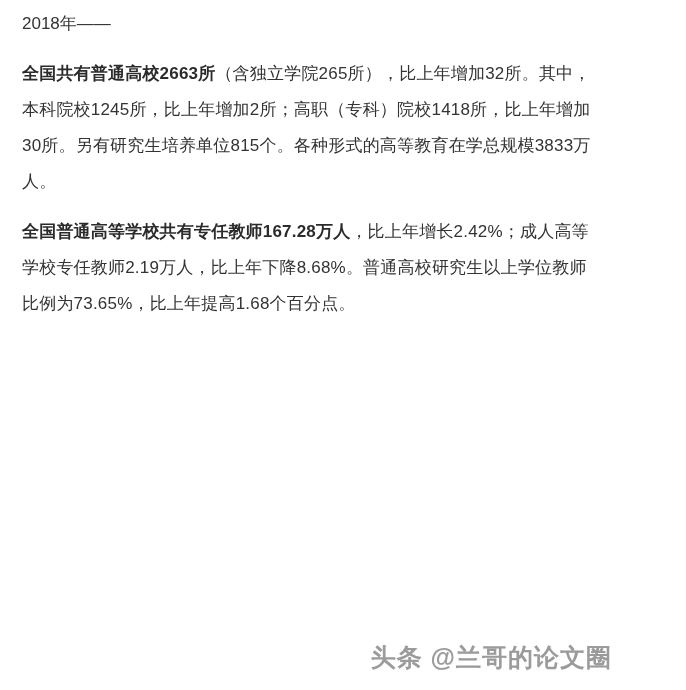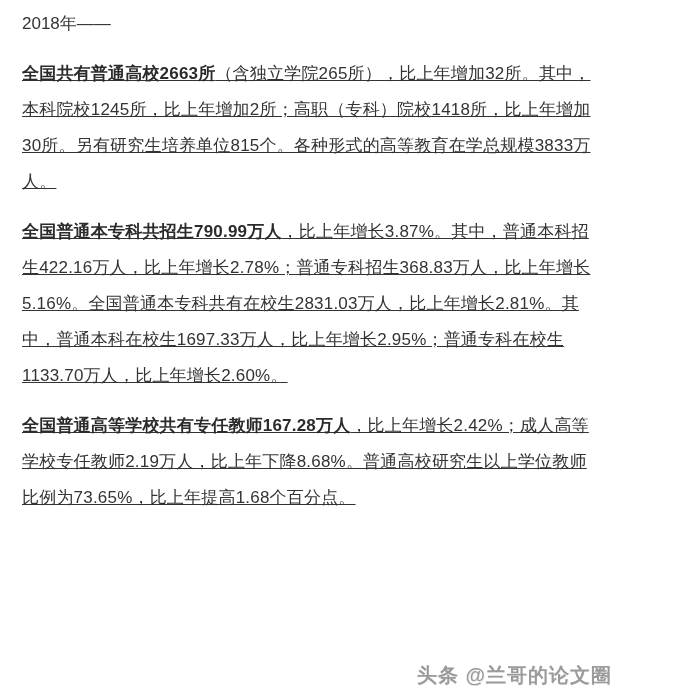--- a/index.html
+++ b/index.html
@@ -23,48 +23,46 @@
     text-align: left;
   }
   .year-heading {
     line-height: 36px;
     margin: 0 0 14px 0;
     font-weight: 400;
   }
   .para {
     margin: 0 0 14px 0;
     letter-spacing: 0.2px;
-    text-decoration: underline;
   }
   .para .lead {
     font-weight: 700;
     color: #2b2b2b;
   }
   .watermark {
     position: absolute;
     right: 14px;
-    bottom: 3px;
-    font-size: 20px;
+    bottom: 21px;
+    font-size: 25px;
     line-height: 24px;
     font-weight: 700;
     color: #9b9b9b;
     letter-spacing: 1px;
     text-shadow: 2px 2px 0 #ffffff, 1px 1px 0 #e8e8e8;
   }
 </style>
 </head>
 <body>
 
 <div class="page">
 
   <div class="year-heading">2018年——</div>
 
   <p class="para"><span class="lead">全国共有普通高校2663所</span><span>（含独立学院265所），比上年增加32所。其中，本科院校1245所，比上年增加2所；高职（专科）院校1418所，比上年增加30所。另有研究生培养单位815个。各种形式的高等教育在学总规模3833万人。</span></p>
 
-  <p class="para"><span class="lead">全国普通本专科共招生790.99万人</span><span>，比上年增长3.87%。其中，普通本科招生422.16万人，比上年增长2.78%；普通专科招生368.83万人，比上年增长5.16%。全国普通本专科共有在校生2831.03万人，比上年增长2.81%。其中，普通本科在校生1697.33万人，比上年增长2.95%；普通专科在校生1133.70万人，比上年增长2.60%。</span></p>
 
 
 
   <p class="para"><span class="lead">全国普通高等学校共有专任教师167.28万人</span><span>，比上年增长2.42%；成人高等学校专任教师2.19万人，比上年下降8.68%。普通高校研究生以上学位教师比例为73.65%，比上年提高1.68个百分点。</span></p>
 
   <div class="watermark">头条 @兰哥的论文圈</div>
 
 </div>
 
 </body></html>

